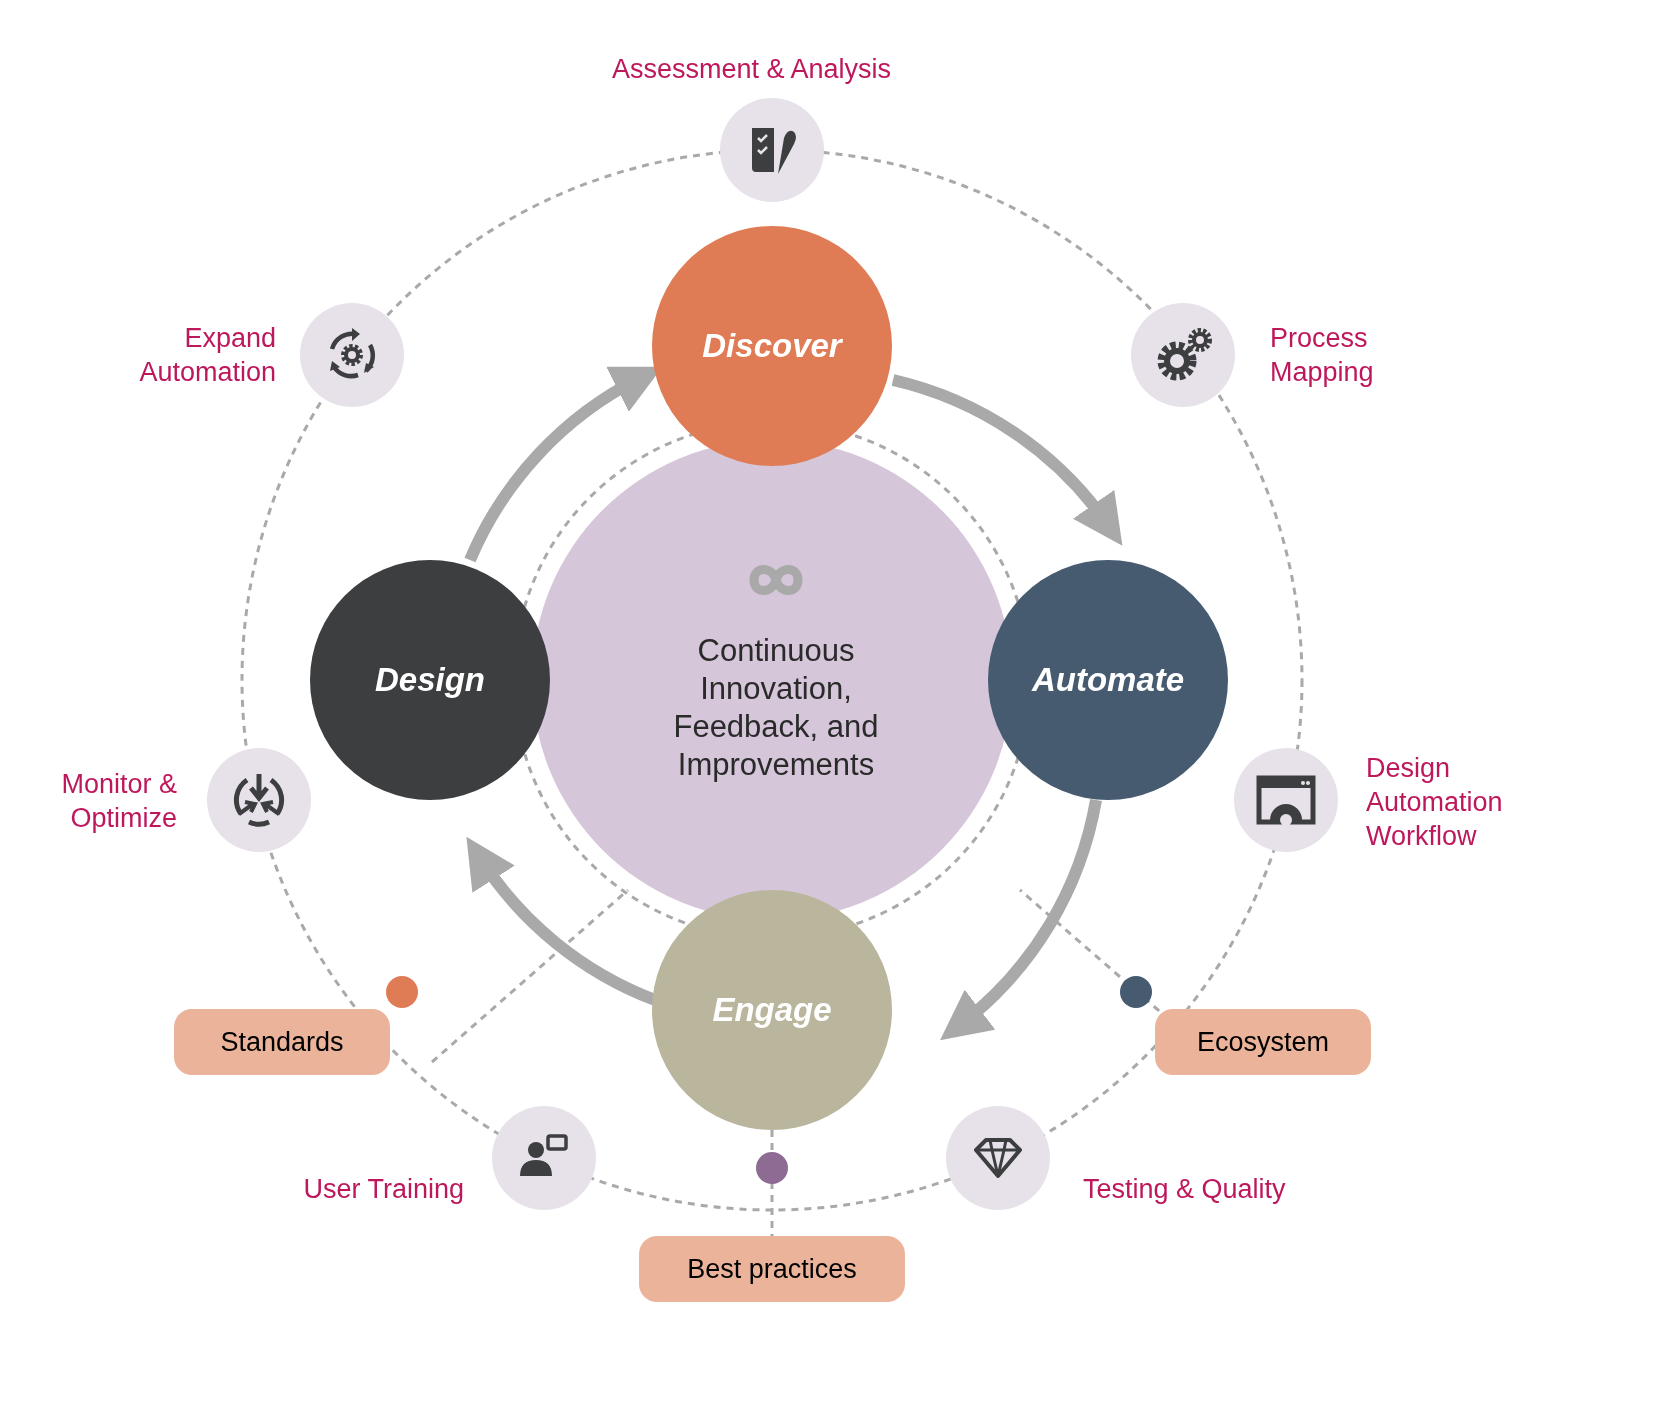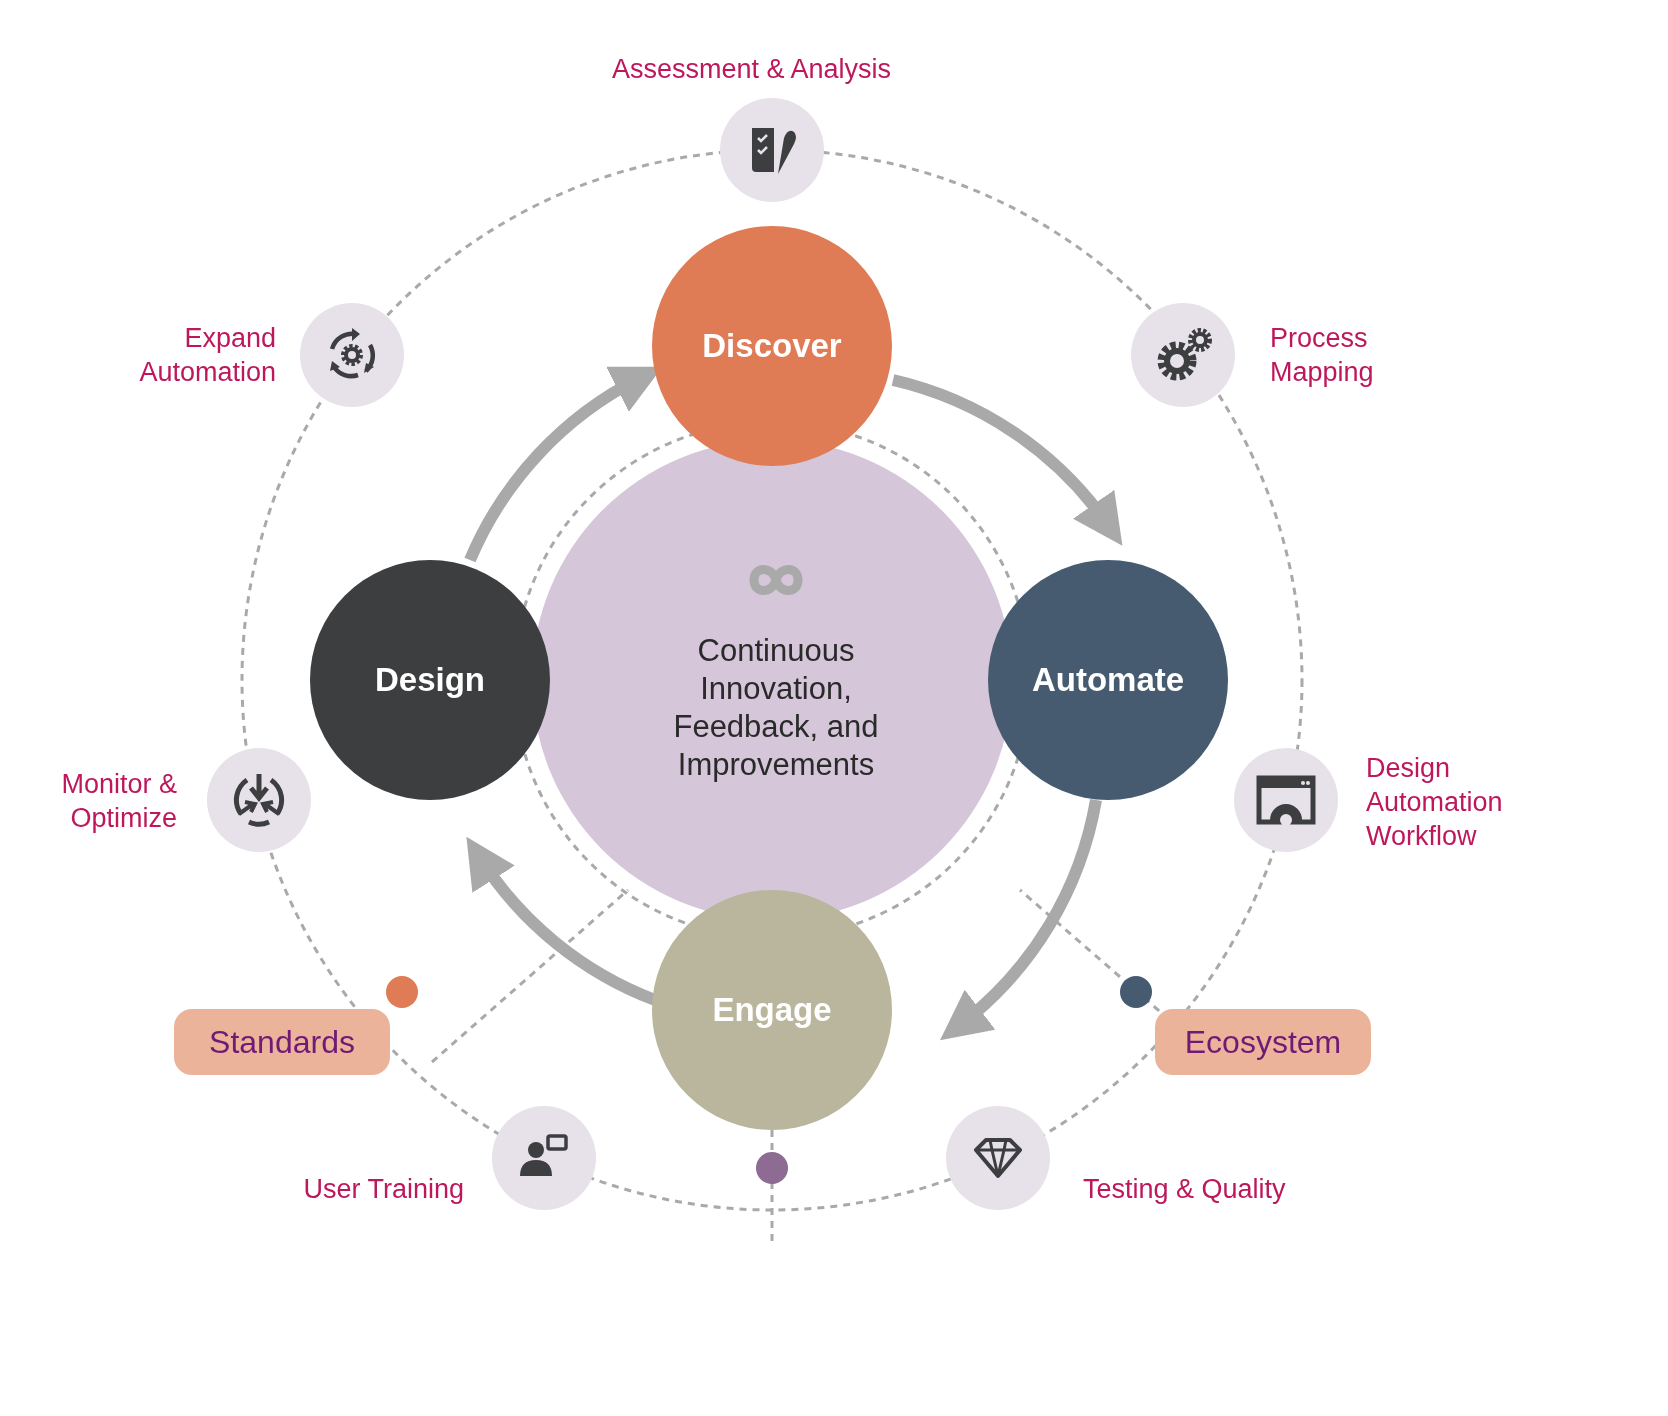--- a/index.html
+++ b/index.html
@@ -2,26 +2,26 @@
 <html><head>
 <meta charset="utf-8">
 <style>
   html, body { margin: 0; padding: 0; background: #ffffff; }
   body { width: 1668px; height: 1416px; position: relative; overflow: hidden;
          font-family: "Liberation Sans", sans-serif; }
   #stage { position: absolute; left: 0; top: 0; width: 1668px; height: 1416px; }
   .lbl { position: absolute; color: #be185d; font-size: 27px; line-height: 34px;
          font-family: "Liberation Sans", sans-serif; white-space: pre-line; }
   .lbl.right { text-align: right; }
-  .pill { position: absolute; background: #ebb49a; border-radius: 18px; color: #701a75;
-          font-size: 32px; display: flex; align-items: center; justify-content: center;
+  .pill { position: absolute; background: #ebb49a; border-radius: 18px; color: #000000;
+          font-size: 27px; display: flex; align-items: center; justify-content: center;
           font-family: "Liberation Sans", sans-serif; }
   .phase-text { position: absolute; color: #ffffff; font-weight: bold; font-size: 33px;
                 display: flex; align-items: center; justify-content: center;
-                font-family: "Liberation Sans", sans-serif; }
+                font-family: "Liberation Sans", sans-serif; font-style: italic; }
   .center-text { position: absolute; color: #2a2a2a; font-weight: normal; font-size: 31px;
                  line-height: 38px; text-align: center; white-space: pre-line;
                  font-family: "Liberation Sans", sans-serif; }
 </style>
 </head>
 <body>
 
 <div id="stage">
   <svg width="1668" height="1416" viewBox="0 0 1668 1416" style="position:absolute;left:0;top:0">
     <defs>
@@ -138,14 +138,15 @@
 Automation
 Workflow</div>
   <div class="lbl" style="left:1083px;top:1172px;text-align:right;">Testing &amp; Quality</div>
   <div class="lbl right" style="left:264px;top:1172px;width:200px;">User Training</div>
   <div class="lbl right" style="left:20px;top:767px;width:157px;">Monitor &amp;
 Optimize</div>
   <div class="lbl right" style="left:60px;top:321px;width:216px;">Expand
 Automation</div>
 
   <div class="pill" style="left:174px;top:1009px;width:216px;height:66px;">Standards</div>
+  <div class="pill" style="left:639px;top:1236px;width:266px;height:66px;">Best practices</div>
   <div class="pill" style="left:1155px;top:1009px;width:216px;height:66px;">Ecosystem</div>
 </div>
 
 </body></html>

